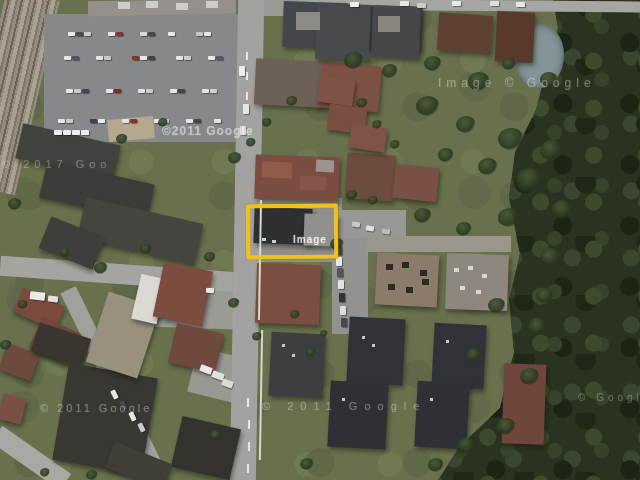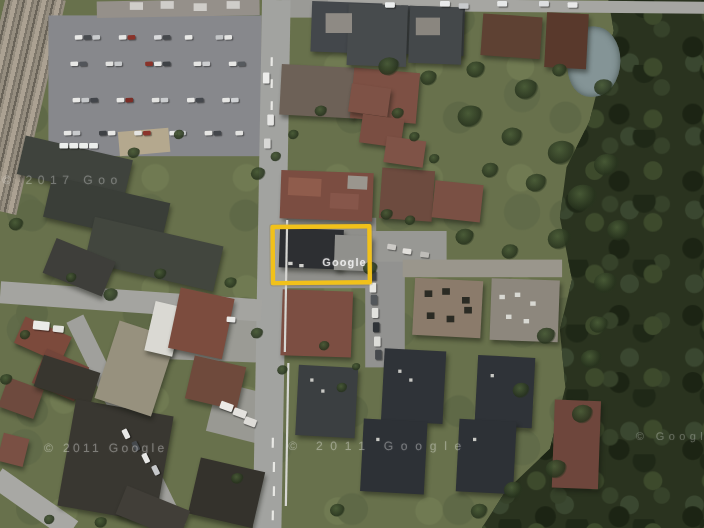--- a/index.html
+++ b/index.html
@@ -276,17 +276,19 @@
     <div class="tree" style="left: 0px; top: 340px; width: 12px; height: 10px;"></div>
     <div class="tree" style="left: 86px; top: 470px; width: 12px; height: 10px;"></div>
     <div class="tree" style="left: 40px; top: 468px; width: 10px; height: 9px;"></div>
     <div class="tree" style="left: 210px; top: 430px; width: 12px; height: 10px;"></div>
     <div class="tree" style="left: 252px; top: 332px; width: 10px; height: 9px;"></div>
     <div class="tree" style="left: 290px; top: 310px; width: 10px; height: 9px;"></div>
     <div class="tree" style="left: 306px; top: 348px; width: 10px; height: 9px;"></div>
     <div class="tree" style="left: 320px; top: 330px; width: 8px; height: 7px;"></div>
     <div class="pond" style="left: 516px; top: 24px; width: 48px; height: 64px; background: rgb(132, 148, 150);"></div>
     <div class="wm" style="left: 40px; top: 402px; font-size: 11px; opacity: 0.35; letter-spacing: 3px;">© 2011 Google</div>
+    <div class="wm" style="left: 162px; top: 124px; font-size: 12px; opacity: 0.5; letter-spacing: 1px; font-weight: 700;">©2011 Google</div>
+    <div class="wm" style="left: 438px; top: 76px; font-size: 12px; opacity: 0.35; letter-spacing: 5px;">Image © Google</div>
     <div class="wm" style="left: 262px; top: 400px; font-size: 11px; opacity: 0.35; letter-spacing: 7px;">© 2011 Google</div>
-    <div class="wm" style="left: 293px; top: 234px; font-size: 10px; opacity: 0.8; letter-spacing: 1px; font-weight: 700;">Google</div>
+    <div class="wm" style="left: 293px; top: 234px; font-size: 10px; opacity: 0.8; letter-spacing: 1px; font-weight: 700;">Image</div>
     <div class="wm" style="left: 578px; top: 392px; font-size: 10px; opacity: 0.28; letter-spacing: 4px;">© Google</div>
     <div class="wm" style="left: 2px; top: 158px; font-size: 11px; opacity: 0.3; letter-spacing: 5px;">© 2017 Goo</div>
   </div>
 
 </body></html>

